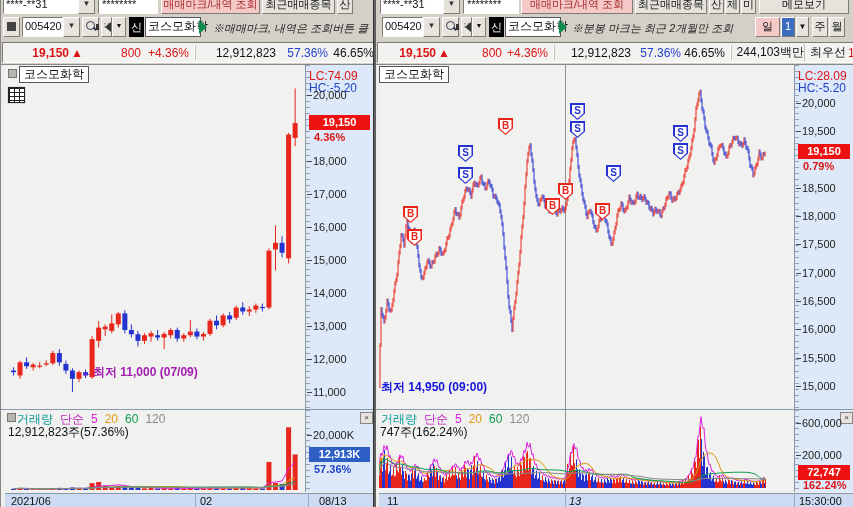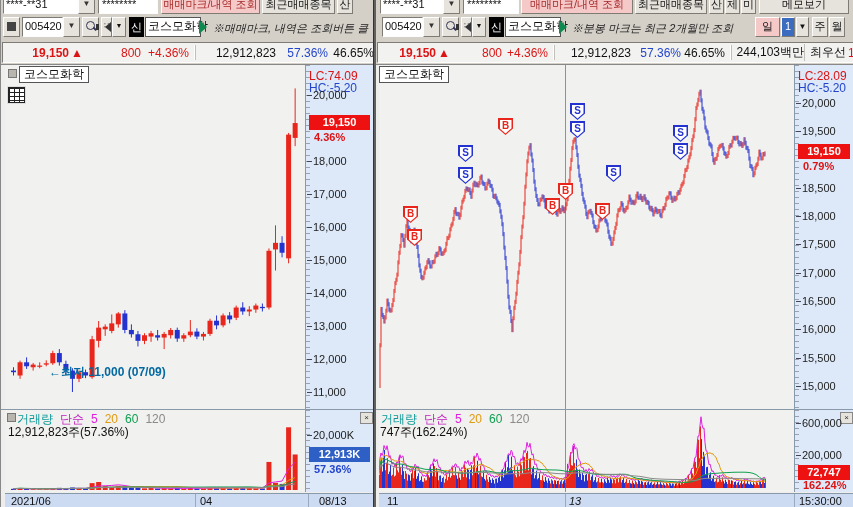--- a/index.html
+++ b/index.html
@@ -204,21 +204,21 @@
             <line x1="277.05" y1="171.24" x2="277.05" y2="192.36" stroke="#2433cf" stroke-width="1"></line>
             <rect x="274.55" y="177.84" width="5" height="9.900000000000006" fill="#2433cf"></rect>
             <line x1="283.59999999999997" y1="67.95" x2="283.59999999999997" y2="198.3" stroke="#e8261c" stroke-width="1"></line>
             <rect x="281.09999999999997" y="69.6" width="5" height="123.75" fill="#e8261c"></rect>
             <line x1="290.15" y1="23.4" x2="290.15" y2="81.15" stroke="#e8261c" stroke-width="1"></line>
             <rect x="287.65" y="58.05" width="5" height="14.850000000000009" fill="#e8261c"></rect>
           </svg>
         <span class="sq" style="left:3px;top:4px"></span>
         <span class="tab" style="left:14px;top:1px">코스모화학</span>
         <span class="gridicon" style="left:3px;top:22px"></span>
-        <span class="anno" style="left:44px;top:299px;color:#0369a1">←최저 11,000 (07/09)</span>
+        <span class="anno" style="left:76px;top:299px;color:#a21caf">←최저 11,000 (07/09)</span>
       </div>
       <div class="axis" style="left:304px;width:70px;height:344px">
         <span class="ticks"></span>
         <span class="lc" style="top:4px;color:#dc1414">LC:74.09</span>
         <span class="lc" style="top:16px;color:#2244cc">HC:-5.20</span>
         <div id="axisLabelsL">
             <span class="axlabel" style="top: 24px;">20,000</span>
             <span class="axlabel" style="top: 90px;">18,000</span>
             <span class="axlabel" style="top: 123px;">17,000</span>
             <span class="axlabel" style="top: 156px;">16,000</span>
@@ -291,21 +291,21 @@
         <span class="ticks"></span>
         <span class="closebox">×</span>
         <span class="axlabel" style="top:19px">20,000K</span>
         <span class="pricebox" style="top:37px;background:#2e5fc4">12,913K</span>
         <span class="pctlabel" style="top:53px;color:#2244cc">57.36%</span>
       </div>
       <div class="dates" id="datesL" style="left:4px;right:0;top:428px">
           <span class="dsep" style="left: 190px;"></span>
           <span class="dsep" style="left: 303px;"></span>
           <span class="dlabel" style="left: 6px;">2021/06</span>
-          <span class="dlabel" style="left: 195px;">04</span>
+          <span class="dlabel" style="left: 195px;">02</span>
           <span class="dlabel" style="left: 314px;">08/13</span>
         </div>
     </div>
   </div>
 
   <div class="win" id="winR">
     <div class="tb1">
       <div class="ctrl combo" style="left:4px;width:80px">
         <span class="val">****-**31</span>
         <span class="dd">▼</span>
@@ -742,20 +742,21 @@
             <line x1="379" y1="91.67626376866633" x2="379" y2="101.0535970768177" stroke="#e8261c" stroke-width="1"></line>
             <line x1="380" y1="84.6104162035073" x2="380" y2="95.67626376866633" stroke="#e8261c" stroke-width="1"></line>
             <line x1="381" y1="84.6104162035073" x2="381" y2="91.606919813996" stroke="#2433cf" stroke-width="1"></line>
             <line x1="382" y1="87.606919813996" x2="382" y2="95.46736594193241" stroke="#2433cf" stroke-width="1"></line>
             <line x1="383" y1="91.23188870829063" x2="383" y2="95.46736594193241" stroke="#e8261c" stroke-width="1"></line>
             <line x1="384" y1="87.05085247147863" x2="384" y2="95.23188870829063" stroke="#e8261c" stroke-width="1"></line>
             <line x1="385" y1="87.05085247147863" x2="385" y2="91.41082070366089" stroke="#2433cf" stroke-width="1"></line>
             <line x1="386" y1="86.3432920922202" x2="386" y2="91.41082070366089" stroke="#e8261c" stroke-width="1"></line>
           </svg>
         <span class="tab" style="left:0;top:1px">코스모화학</span>
+        <span class="anno" style="left:2px;top:314px;color:#1414dc">최저 14,950 (09:00)</span>
         <div id="markersR">
             <div class="marker" style="left: 119px; top: 53px;">
               <div class="outer" style="background: rgb(232, 38, 28);"></div>
               <div class="inner" style="color: rgb(232, 38, 28);">B</div>
             </div>
             <div class="marker" style="left: 24px; top: 141px;">
               <div class="outer" style="background: rgb(232, 38, 28);"></div>
               <div class="inner" style="color: rgb(232, 38, 28);">B</div>
             </div>
             <div class="marker" style="left: 28px; top: 164px;">

